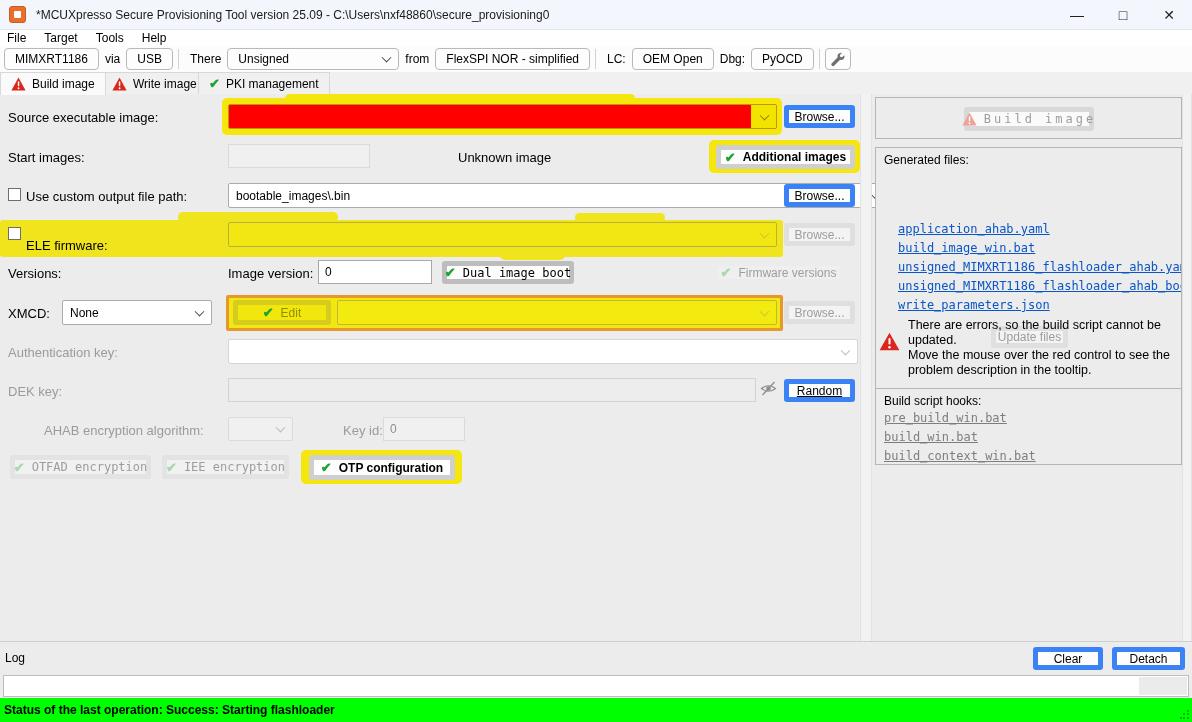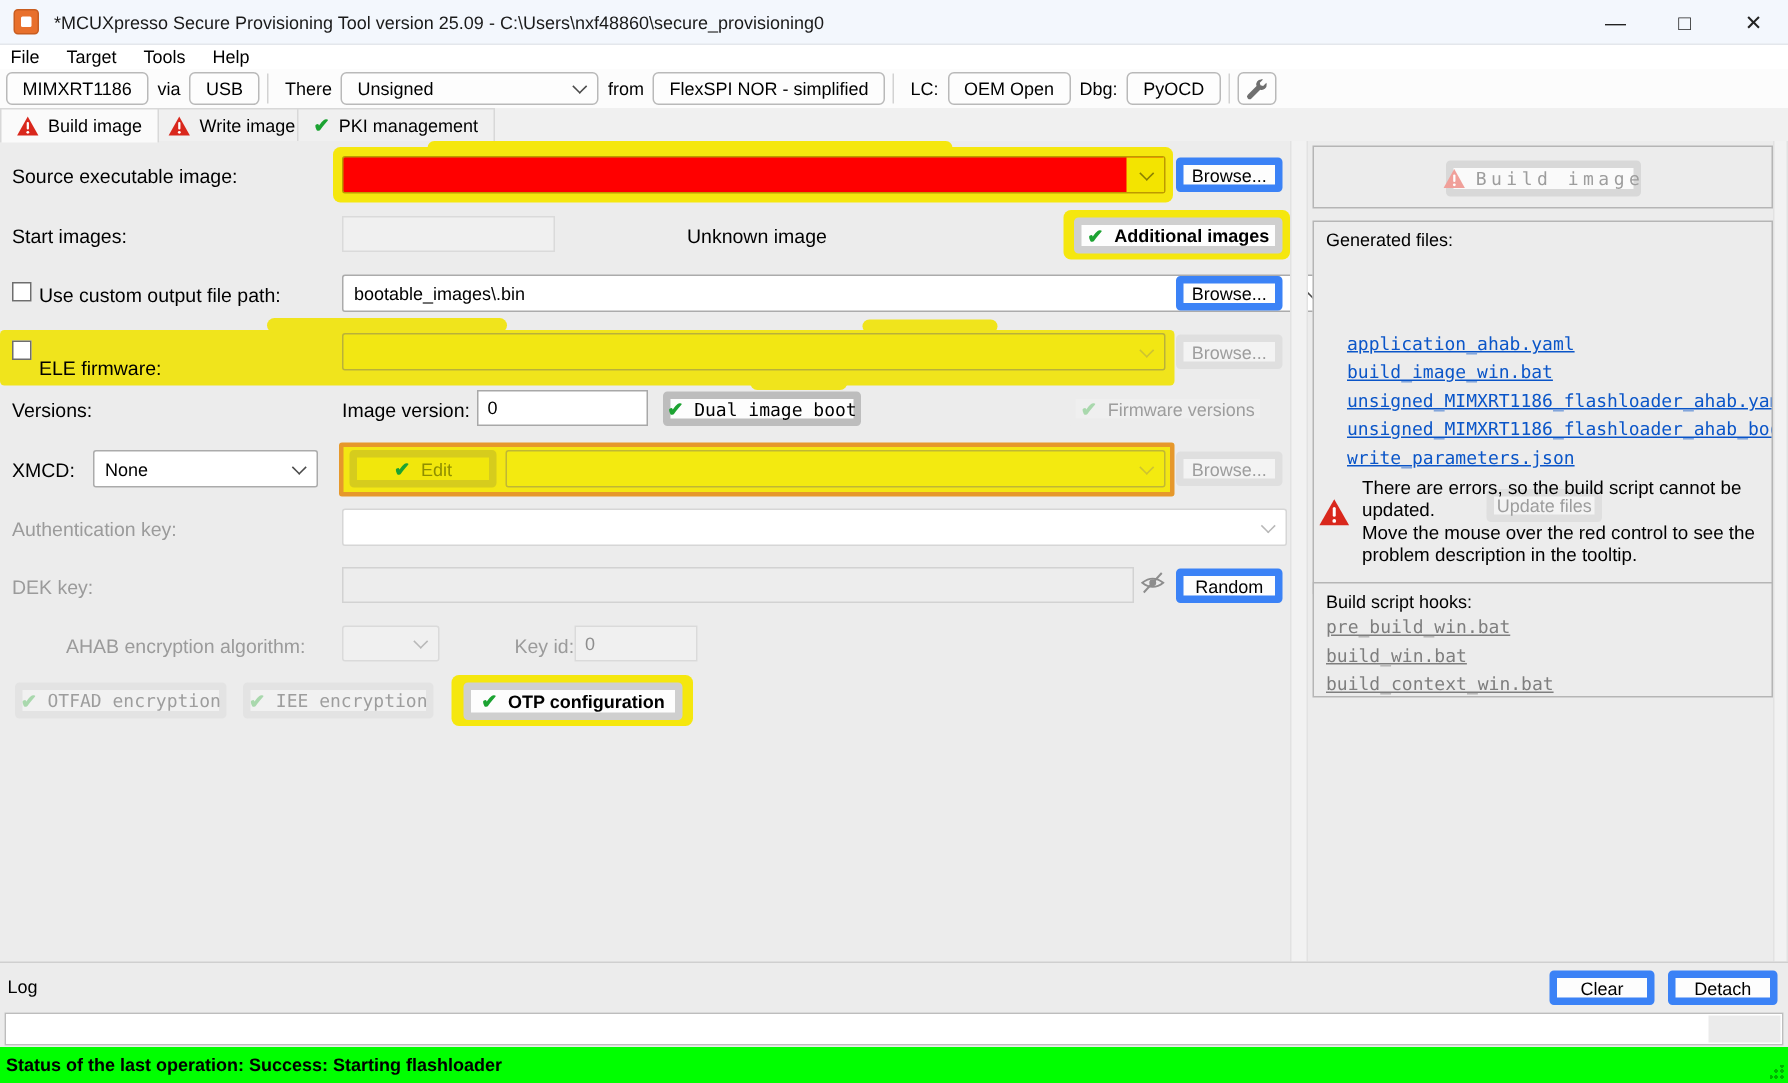--- a/index.html
+++ b/index.html
@@ -253,21 +253,21 @@
 
   <div class="lbl dis" style="top:290px;">DEK key:</div>
   <div class="input-dis" style="left:228px; top:284px; width:528px; height:24px; background:#ededed; border-color:#d2d2d2;"></div>
   <span class="abs" style="left:759px; top:286px;">
     <svg width="19" height="17" viewBox="0 0 19 17">
         <path d="M2.5 8.5 Q9.5 3 16.5 8.5 Q9.5 14 2.5 8.5 Z" fill="none" stroke="#8d8d8d" stroke-width="1.2"></path>
         <circle cx="9.5" cy="8.5" r="2.3" fill="#8d8d8d"></circle>
         <line x1="3.5" y1="15" x2="15.5" y2="2" stroke="#8d8d8d" stroke-width="1.3"></line>
       </svg>
   </span>
-  <div class="btn" style="left:784px; top:285px; width:71px; height:23px;">Random</div>
+  <div class="btn" style="left:784px; top:285px; width:71px; height:23px;text-decoration:underline;">Random</div>
 
   <div class="lbl dis" style="top:329px;margin-left:36px;">AHAB encryption algorithm:</div>
   <div class="combo" style="left:228px; top:323px; width:65px; height:24px; background:#f0f0f0; border-color:#dadada;">
     <span></span>
     <span class="chev light"></span>
   </div>
   <div class="lbl dis" style="left:343px; top:329px;">Key id:</div>
   <input class="txtinput" style="left: 383px; top: 323px; width: 82px; height: 24px; background: rgb(240, 240, 240); border-color: rgb(218, 218, 218); color: rgb(142, 142, 142);" value="0">
 
   <div class="btn disabled" style="left:10px; top:361px; width:141px; height:24px; background:#f1f1f1; border-color:#e3e3e3;">

